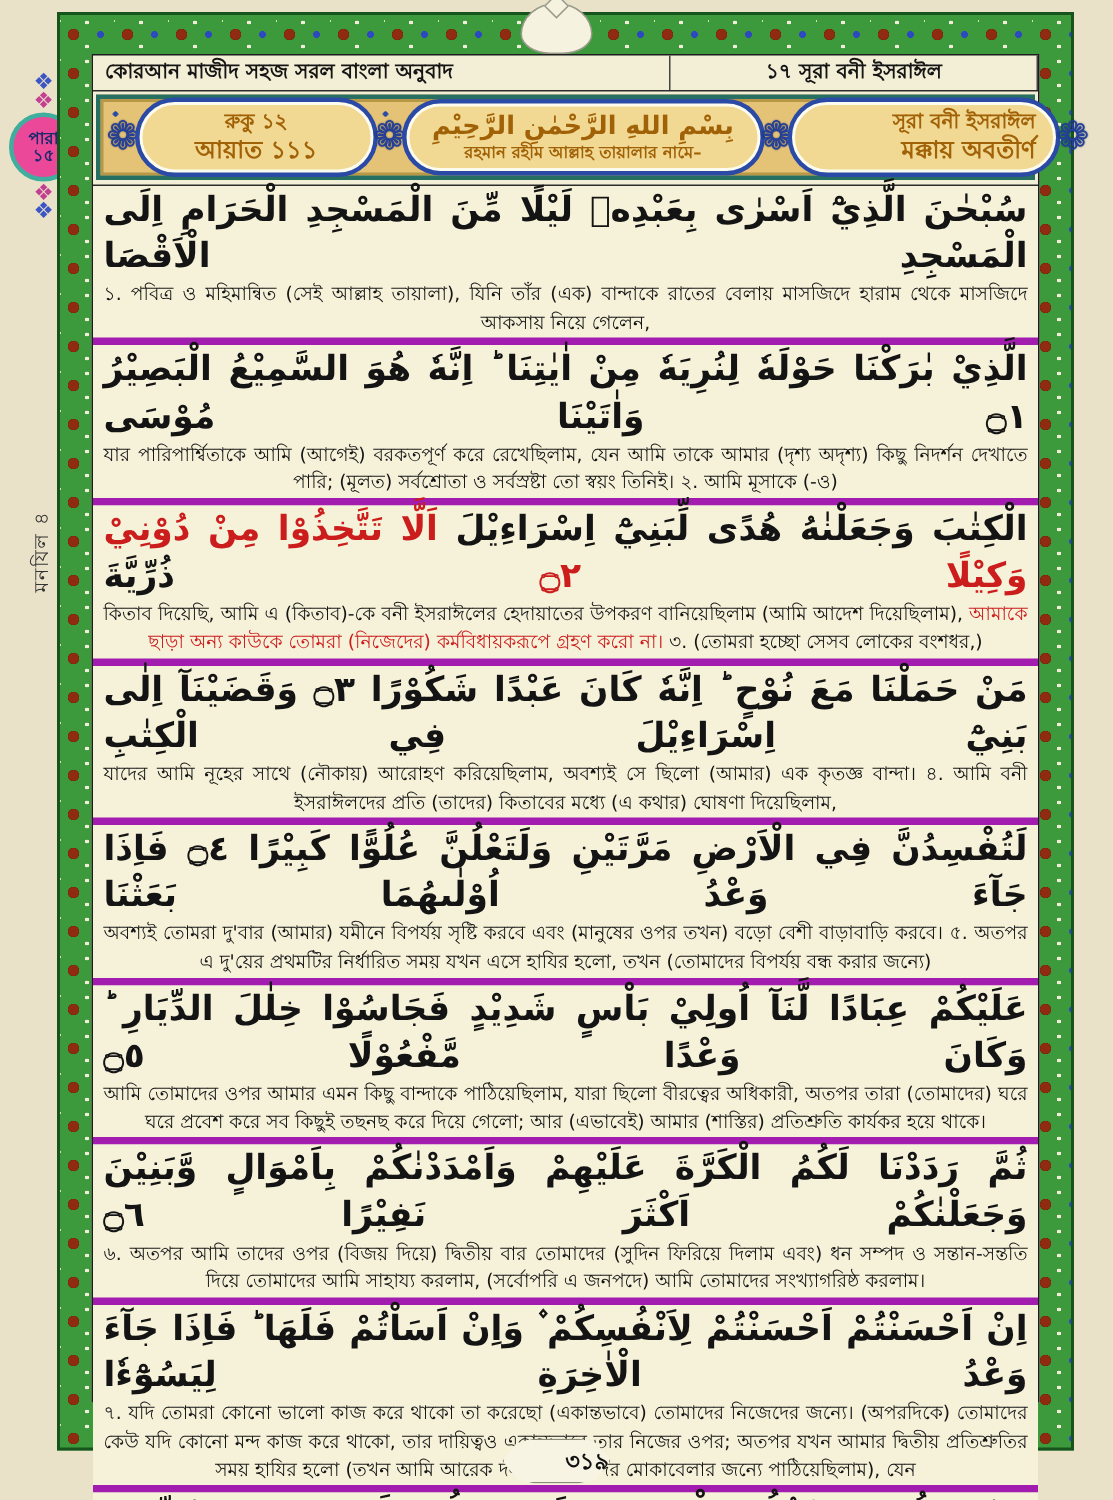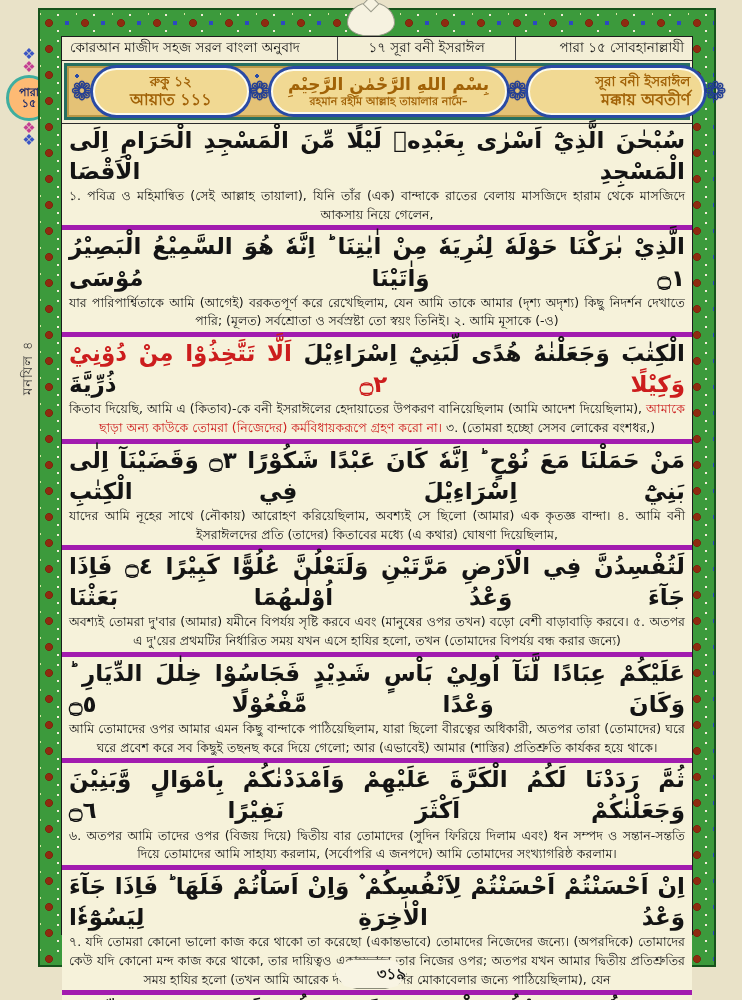--- a/index.html
+++ b/index.html
@@ -4,21 +4,21 @@
 <style>
   html,body{margin:0;padding:0;}
   body{background:#d8d2b8;font-family:"DejaVu Sans","Liberation Sans",sans-serif;}
   .canvas{position:relative;width:742px;height:1000px;background:#e9e2c8;overflow:hidden;}
 
   
   .para-medallion{position:absolute;left:6px;top:48px;width:46px;text-align:center;line-height:1;}
   .orn{display:block;font-size:15px;line-height:0.85;}
   .orn.pink{color:#c43f92;}
   .orn.blue{color:#3b55c4;}
-  .para-circle{width:40px;height:40px;margin:1px auto;border-radius:50%;background:#fdba74;
+  .para-circle{width:40px;height:40px;margin:1px auto;border-radius:50%;background:#ec4899;
     border:3px solid #3fae9f;display:flex;flex-direction:column;align-items:center;justify-content:center;
     font-size:11px;font-weight:bold;color:#1c2a6b;}
   .manzil{position:absolute;left:18px;top:395px;transform:rotate(-90deg);transform-origin:0 0;
     font-size:13px;color:#333;white-space:nowrap;letter-spacing:1px;}
 
   
   .frame{position:absolute;left:38px;top:8px;right:26px;bottom:33px;box-sizing:border-box;
     padding:26px 21px 30px 21px;border:2px solid #17531d;
     background-color:#3c9a3c;
     background-image:
@@ -38,21 +38,21 @@
     border:1px solid #9a9a8a;transform:translateX(-50%) rotate(45deg);}
 
   
   .page-num{position:absolute;bottom:11px;left:50%;transform:translateX(-50%);
     width:70px;height:28px;background:#f8f4e3;border:1px solid #8a8a78;
     clip-path:polygon(0% 50%,13% 10%,30% 0%,70% 0%,87% 10%,100% 50%,87% 90%,70% 100%,30% 100%,13% 90%);
     display:flex;align-items:center;justify-content:flex-end;
     font-size:15px;font-weight:bold;color:#111;}
 
   
-  .info-strip{display:flex;align-items:center;height:27px;font-size:13.5px;font-weight:normal;color:#151515;
+  .info-strip{display:flex;align-items:center;height:27px;font-size:13.5px;font-weight:bold;color:#151515;
     border-bottom:1px solid #2c2c2c;}
   .info-cell{padding:0 8px;white-space:nowrap;overflow:hidden;}
   .info-left{flex:1.7;}
   .info-center{flex:1.05;text-align:center;border-left:1px solid #444;border-right:1px solid #444;}
   .info-right{flex:1.05;text-align:right;}
 
   
   .ornate-header{margin:2px;border:3px solid #276f60;box-shadow:inset 0 0 0 2px #b89747;
     background:#e4c276;
     background-image:radial-gradient(circle 3px at 10px 10px,#2a4aa5 55%,transparent 62%);
@@ -96,21 +96,20 @@
     <span class="orn blue">❖</span>
   </div>
   <div class="manzil">মনযিল ৪</div>
 
   <div class="frame">
     <div class="page">
 
       <div class="info-strip">
         <div class="info-cell info-left">কোরআন মাজীদ  সহজ সরল বাংলা অনুবাদ</div>
         <div class="info-cell info-center">১৭ সূরা বনী ইসরাঈল</div>
-        <div class="info-cell info-right">পারা ১৫ সোবহানাল্লাযী</div>
       </div>
 
       <div class="ornate-header">
         <span class="motif">❁</span>
         <div class="cartouche cart-ruku">
           <div class="cart-line1">রুকু ১২</div>
           <div class="cart-line2">আয়াত ১১১</div>
         </div>
         <span class="motif">❁</span>
         <div class="cartouche cart-bismillah">

